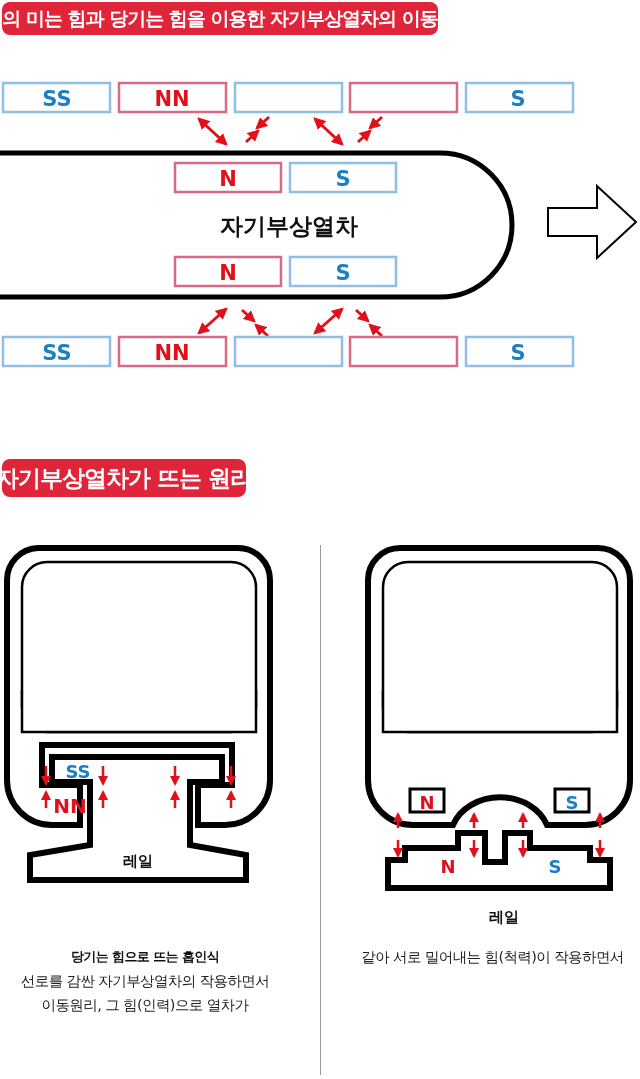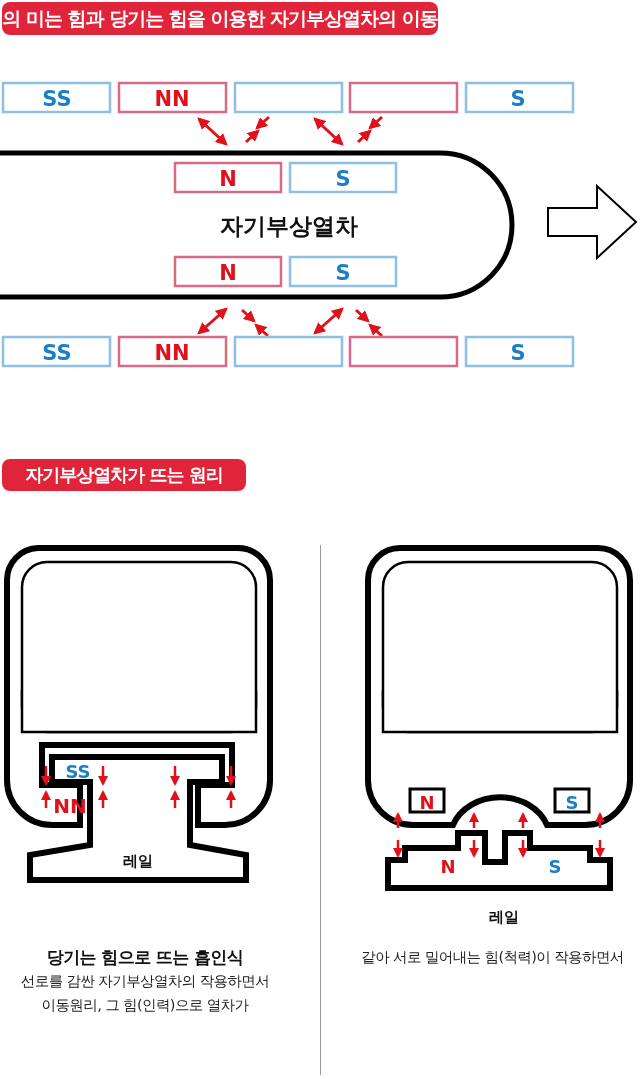--- a/index.html
+++ b/index.html
@@ -1,23 +1,23 @@
 <!DOCTYPE html>
 <html><head>
 <meta charset="utf-8">
 <style>
   html, body { margin:0; padding:0; background:#ffffff; }
   body { width:640px; height:1079px; position:relative; overflow:hidden; font-family:"DejaVu Sans", sans-serif; }
   .badge { position:absolute; background:#e0243a; color:#fff; font-weight:bold; border-radius:8px; white-space:nowrap; display:flex; align-items:center; justify-content:center; }
   #badge1 { left:2px; top:2px; width:436px; height:33px; font-size:19px; letter-spacing:-1px; }
-  #badge2 { left:2px; top:459px; width:244px; height:32px; font-size:18px; letter-spacing:-1px; }
+  #badge2 { left:2px; top:459px; width:244px; height:38px; font-size:23px; letter-spacing:-1px; }
   svg { position:absolute; left:0; top:0; }
   .svgtext { font-family:"DejaVu Sans", sans-serif; font-weight:bold; }
   .caption { position:absolute; text-align:center; color:#222; font-size:14.5px; line-height:24px; letter-spacing:-0.6px; }
-  .caption .title { font-weight:bold; font-size:17px; color:#111; }
+  .caption .title { font-weight:bold; font-size:13px; color:#111; }
   #cap-left { left:0; top:945px; width:290px; }
   #cap-right { left:345px; top:945px; width:295px; }
   .divider { position:absolute; left:320px; top:545px; width:1px; height:530px; background:#999; }
 </style>
 </head>
 <body>
 
 <div id="badge1" class="badge">자석의 미는 힘과 당기는 힘을 이용한 자기부상열차의 이동원리</div>
 
 <svg width="640" height="1079" viewBox="0 0 640 1079">

